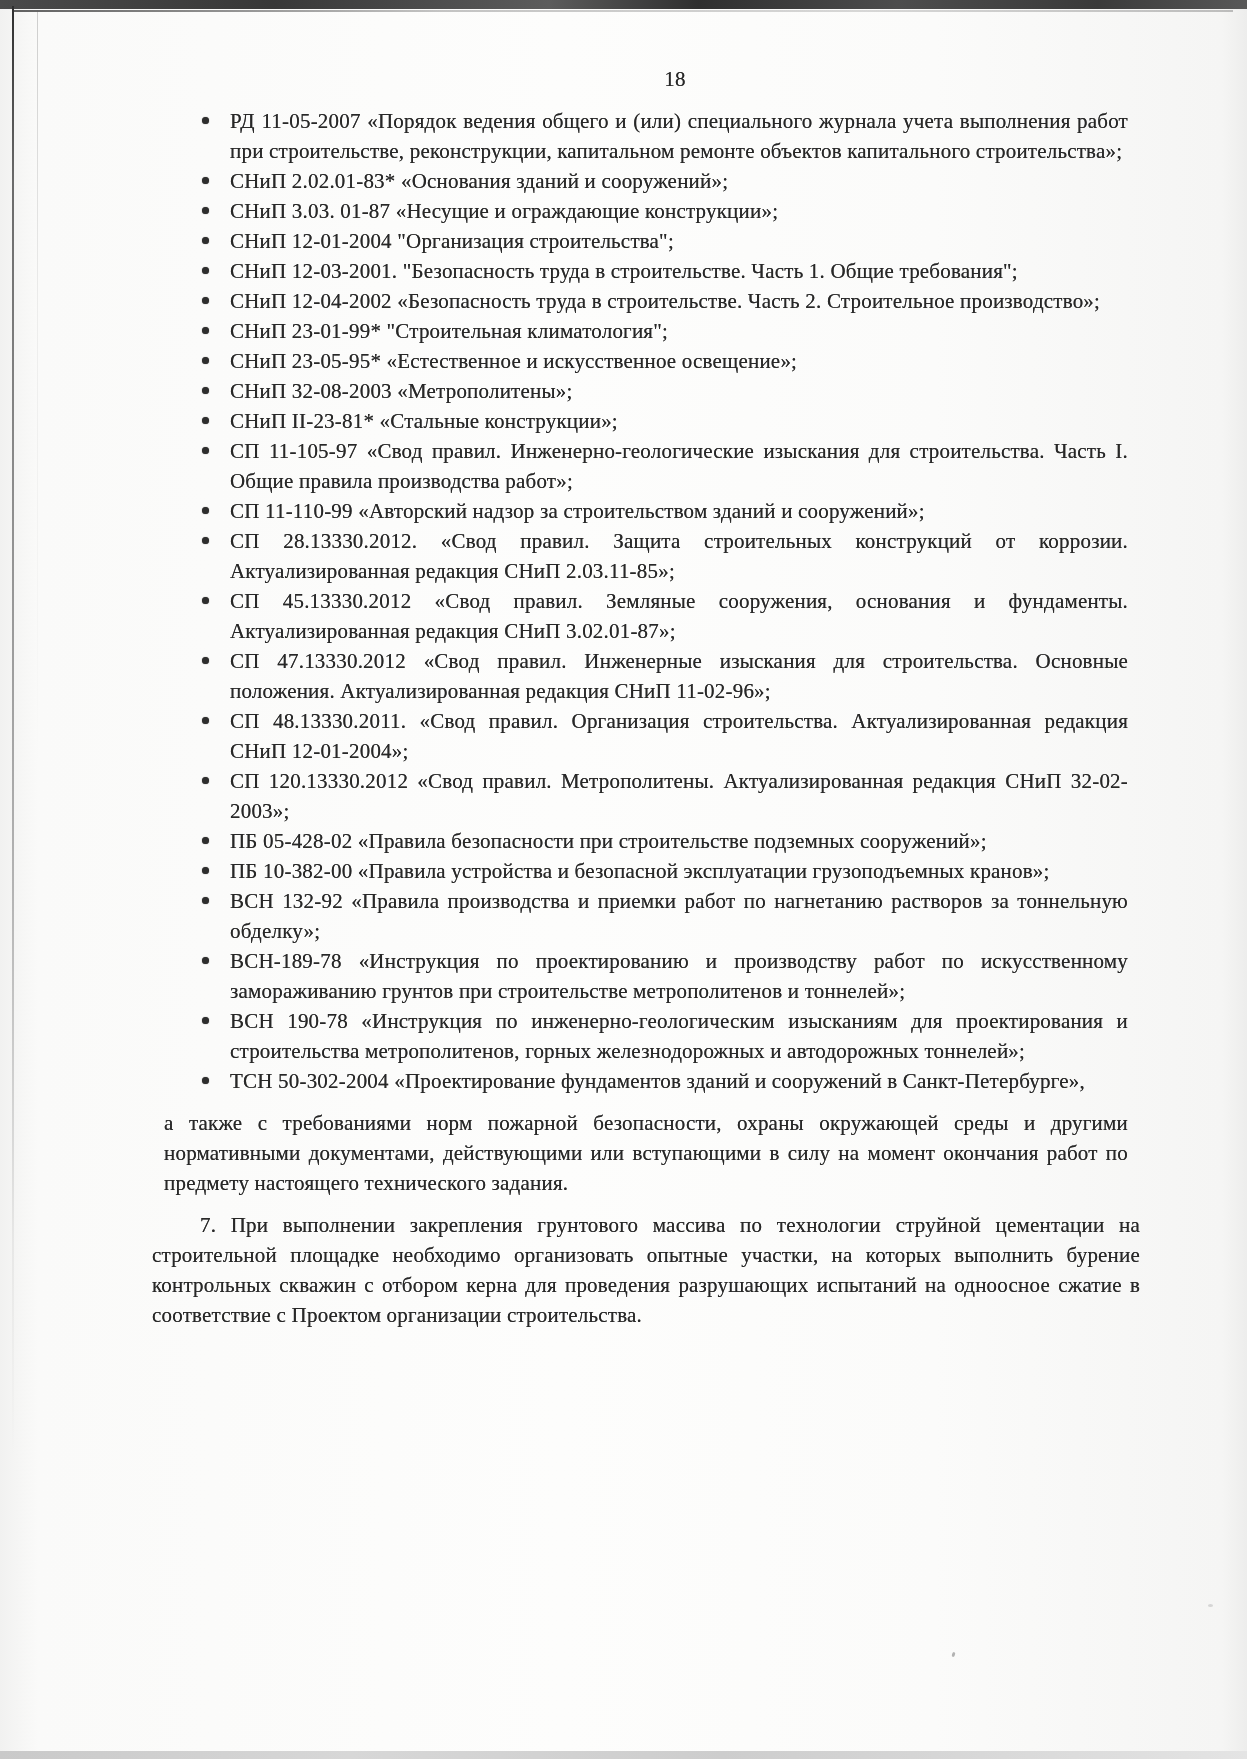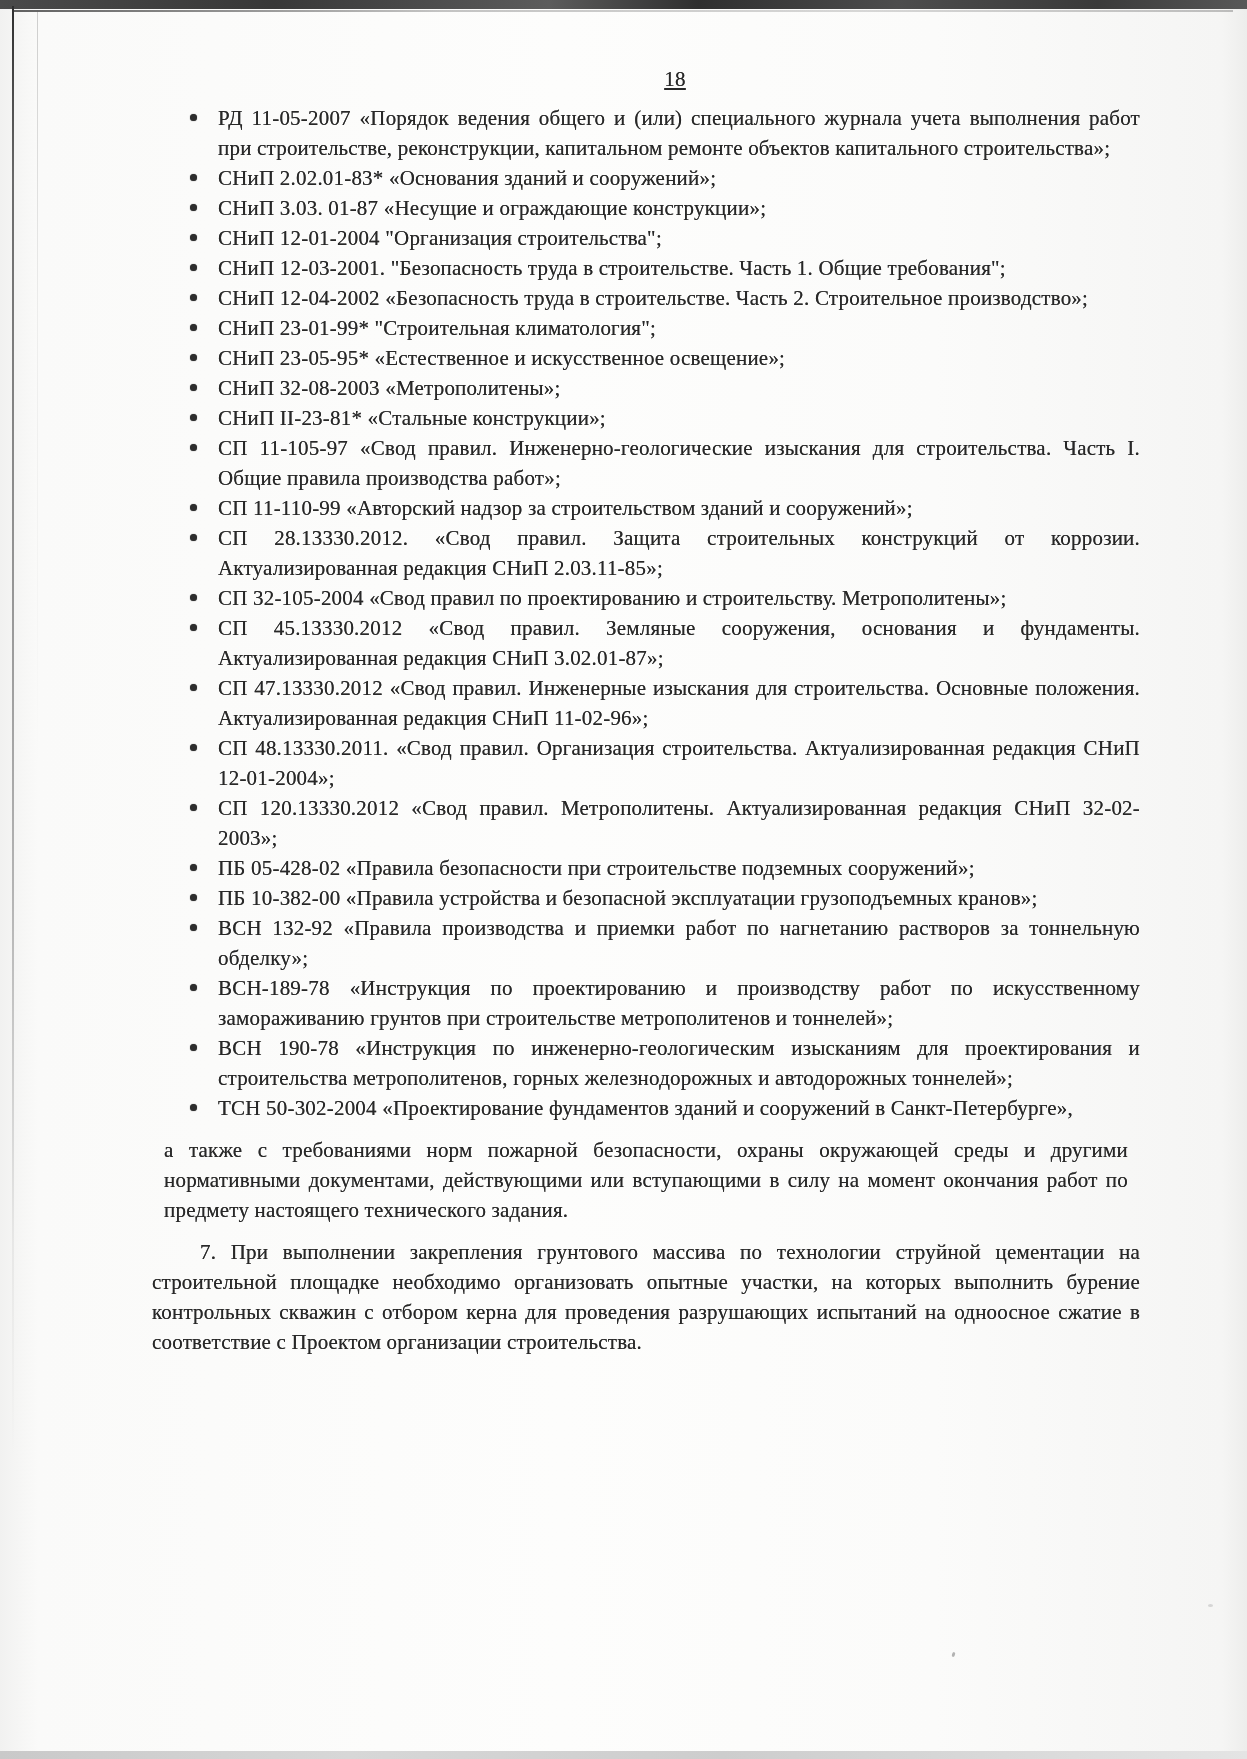--- a/index.html
+++ b/index.html
@@ -71,25 +71,24 @@
     text-align: justify;
     letter-spacing: 0.2px;
     text-shadow: 0 0 0.6px rgba(45,45,45,.8);
     filter: blur(0.28px);
   }
 
   .page-number {
     text-align: center;
     padding-left: 58px;
     margin: 0 0 9px 0;
-    text-decoration: underline;
   }
 
   .reg-list {
-    margin: 0;
+    margin: 12px;
     padding: 0;
     list-style: none;
   }
   .reg-list li {
     position: relative;
     padding-left: 66px;
   }
   .reg-list li::before {
     content: "";
     position: absolute;
@@ -131,21 +130,20 @@
         <li>СНиП 12-01-2004 "Организация строительства";</li>
         <li>СНиП 12-03-2001. "Безопасность труда в строительстве. Часть 1. Общие требования";</li>
         <li>СНиП 12-04-2002 «Безопасность труда в строительстве. Часть 2. Строительное производство»;</li>
         <li>СНиП 23-01-99* "Строительная климатология";</li>
         <li>СНиП 23-05-95* «Естественное и искусственное освещение»;</li>
         <li>СНиП 32-08-2003 «Метрополитены»;</li>
         <li>СНиП II-23-81* «Стальные конструкции»;</li>
         <li>СП 11-105-97 «Свод правил. Инженерно-геологические изыскания для строительства. Часть I. Общие правила производства работ»;</li>
         <li>СП 11-110-99 «Авторский надзор за строительством зданий и сооружений»;</li>
         <li>СП 28.13330.2012. «Свод правил. Защита строительных конструкций от коррозии. Актуализированная редакция СНиП 2.03.11-85»;</li>
-        <li>СП 32-105-2004 «Свод правил по проектированию и строительству. Метрополитены»;</li>
         <li>СП 45.13330.2012 «Свод правил. Земляные сооружения, основания и фундаменты. Актуализированная редакция СНиП 3.02.01-87»;</li>
         <li>СП 47.13330.2012 «Свод правил. Инженерные изыскания для строительства. Основные положения. Актуализированная редакция СНиП 11-02-96»;</li>
         <li>СП 48.13330.2011. «Свод правил. Организация строительства. Актуализированная редакция СНиП 12-01-2004»;</li>
         <li>СП 120.13330.2012 «Свод правил. Метрополитены. Актуализированная редакция СНиП 32-02-2003»;</li>
         <li>ПБ 05-428-02 «Правила безопасности при строительстве подземных сооружений»;</li>
         <li>ПБ 10-382-00 «Правила устройства и безопасной эксплуатации грузоподъемных кранов»;</li>
         <li>ВСН 132-92 «Правила производства и приемки работ по нагнетанию растворов за тоннельную обделку»;</li>
         <li>ВСН-189-78 «Инструкция по проектированию и производству работ по искусственному замораживанию грунтов при строительстве метрополитенов и тоннелей»;</li>
         <li>ВСН 190-78 «Инструкция по инженерно-геологическим изысканиям для проектирования и строительства метрополитенов, горных железнодорожных и автодорожных тоннелей»;</li>
         <li>ТСН 50-302-2004 «Проектирование фундаментов зданий и сооружений в Санкт-Петербурге»,</li>

